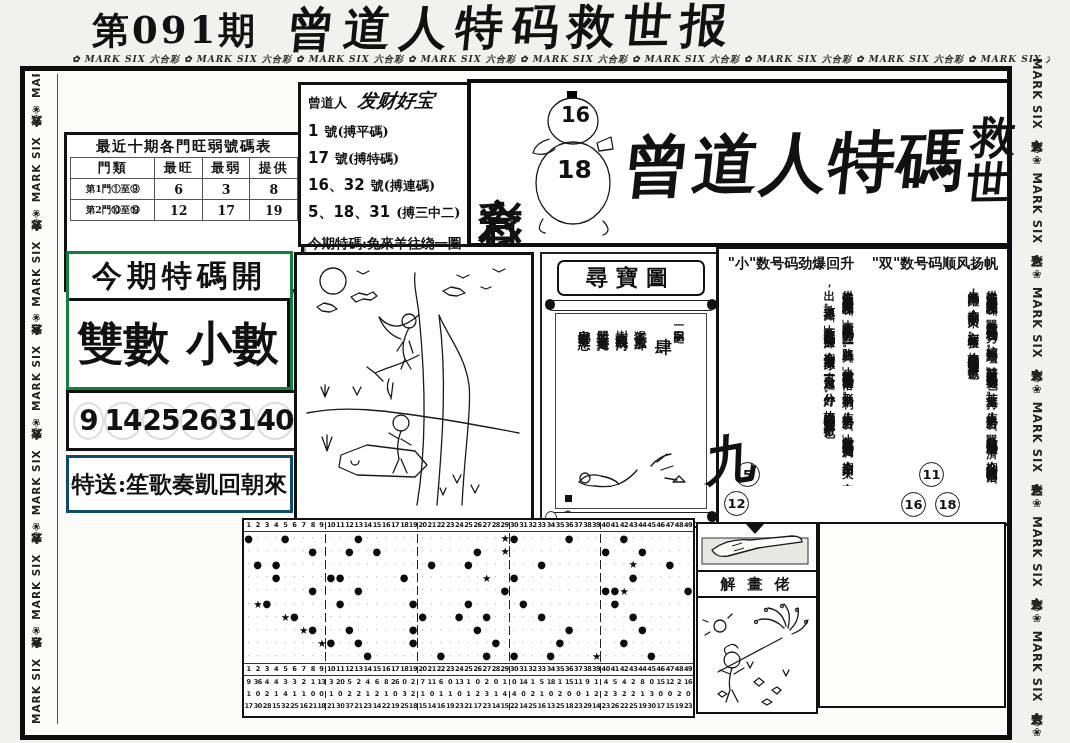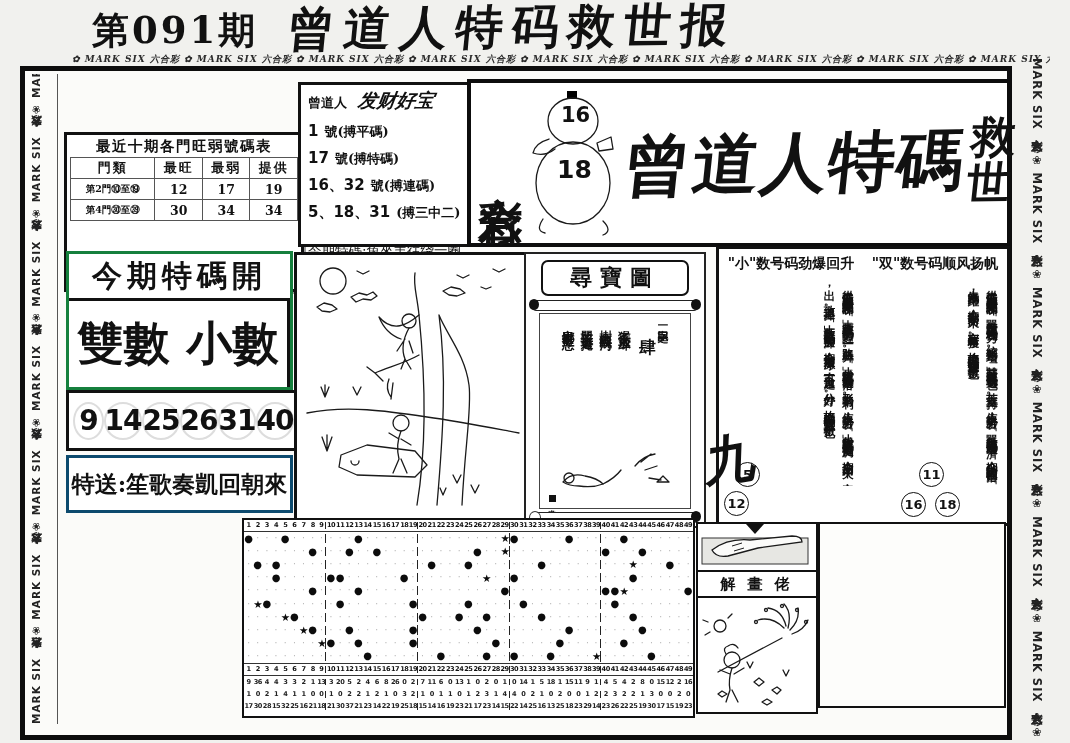--- a/index.html
+++ b/index.html
@@ -33,21 +33,21 @@
   .hot-table td.gate{font-size:9.5px;letter-spacing:0;white-space:nowrap;}
 
   
   .fortune{left:298px;top:82px;width:163px;height:153px;border:3px solid #111;background:#fff;
            padding:3px 7px;}
   .fortune-head{font-size:13px;font-weight:bold;white-space:nowrap;}
   .fortune-head .fancy{font-size:19px;font-style:italic;font-weight:900;margin-left:6px;
            transform:skewX(-8deg);display:inline-block;}
   .fline{font-size:13px;font-weight:bold;margin-top:8px;white-space:nowrap;}
   .fline .num{font-size:15px;margin-right:6px;font-family:"DejaVu Sans",sans-serif;}
-  .fspecial{font-size:13.5px;font-weight:400;margin-top:20px;white-space:nowrap;letter-spacing:0;}
+  .fspecial{font-size:13.5px;font-weight:700;margin-top:13px;white-space:nowrap;letter-spacing:0;}
 
   
   .masthead{left:467px;top:79px;width:536px;height:160px;border:4px solid #0d0d0d;background:#fff;
             display:flex;align-items:center;}
   .mh-lottery{writing-mode:vertical-rl;font-size:44px;font-weight:900;line-height:1;
               margin:2px 0 0 8px;letter-spacing:2px;}
   .gourd-wrap{position:relative;width:96px;height:152px;flex:none;margin-left:2px;}
   .gourd-num{position:absolute;font-size:21px;font-weight:bold;font-family:"DejaVu Sans",sans-serif;}
   .gn-top{left:36px;top:16px;}
   .gn-bottom{left:32px;top:68px;font-size:25px;}
@@ -68,21 +68,21 @@
            align-items:center;justify-content:center;font-size:28px;font-weight:bold;
            font-family:"DejaVu Sans",sans-serif;letter-spacing:-1px;}
   .special-box{left:66px;top:455px;width:221px;height:52px;border:3px solid #0c4a6e;background:#fff;
            display:flex;align-items:center;justify-content:center;font-size:23px;font-weight:900;
            white-space:nowrap;}
 
   
   .monkey-box{left:294px;top:252px;width:234px;height:266px;border:3px solid #111;background:#fff;}
 
   
-  .treasure{left:524px;top:252px;width:172px;height:266px;border:2px solid #222;background:#fff;padding:3px;}
+  .treasure{left:540px;top:252px;width:172px;height:266px;border:2px solid #222;background:#fff;padding:3px;}
   .tr-title{border:2.5px solid #111;border-radius:7px;margin:3px 12px;height:32px;display:flex;
             align-items:center;justify-content:center;font-size:22px;font-weight:900;letter-spacing:8px;}
   .roller{position:relative;height:9px;border:1.5px solid #222;border-radius:5px;margin:4px 2px 0 2px;background:#fff;}
   .roller::before,.roller::after{content:"";position:absolute;top:-2px;width:10px;height:11px;
             background:#111;border-radius:50%;}
   .roller::before{left:-3px;} .roller::after{right:-3px;}
   .roller.bottom{margin-top:3px;} .roller.bottom::before{background:#fff;border:1px solid #333;}
   .scroll-body{border:1px solid #444;margin:2px 10px 0 10px;height:186px;background:#fff;position:relative;
             padding:6px 4px 2px 4px;}
   .scroll-cols{display:flex;flex-direction:row-reverse;justify-content:center;gap:5px;height:128px;}
@@ -148,30 +148,30 @@
     <thead>
         <tr>
       <th>門類</th>
       <th>最旺</th>
       <th>最弱</th>
       <th>提供</th>
     </tr>
       </thead>
     <tbody>
         <tr>
+          <td class="gate">第1門①至⑨</td>
+          <td>6</td>
+          <td>3</td>
+          <td>8</td>
+        </tr>
+        <tr>
           <td class="gate">第2門⑩至⑲</td>
           <td>12</td>
           <td>17</td>
           <td>19</td>
-        </tr>
-        <tr>
-          <td class="gate">第4門㉚至㊴</td>
-          <td>30</td>
-          <td>34</td>
-          <td>34</td>
         </tr>
       </tbody>
   </table>
 </div>
 
 <div class="abs fortune">
   <div class="fortune-head">
     <span>曾道人</span>
     <span class="fancy">发财好宝</span>
   </div>

